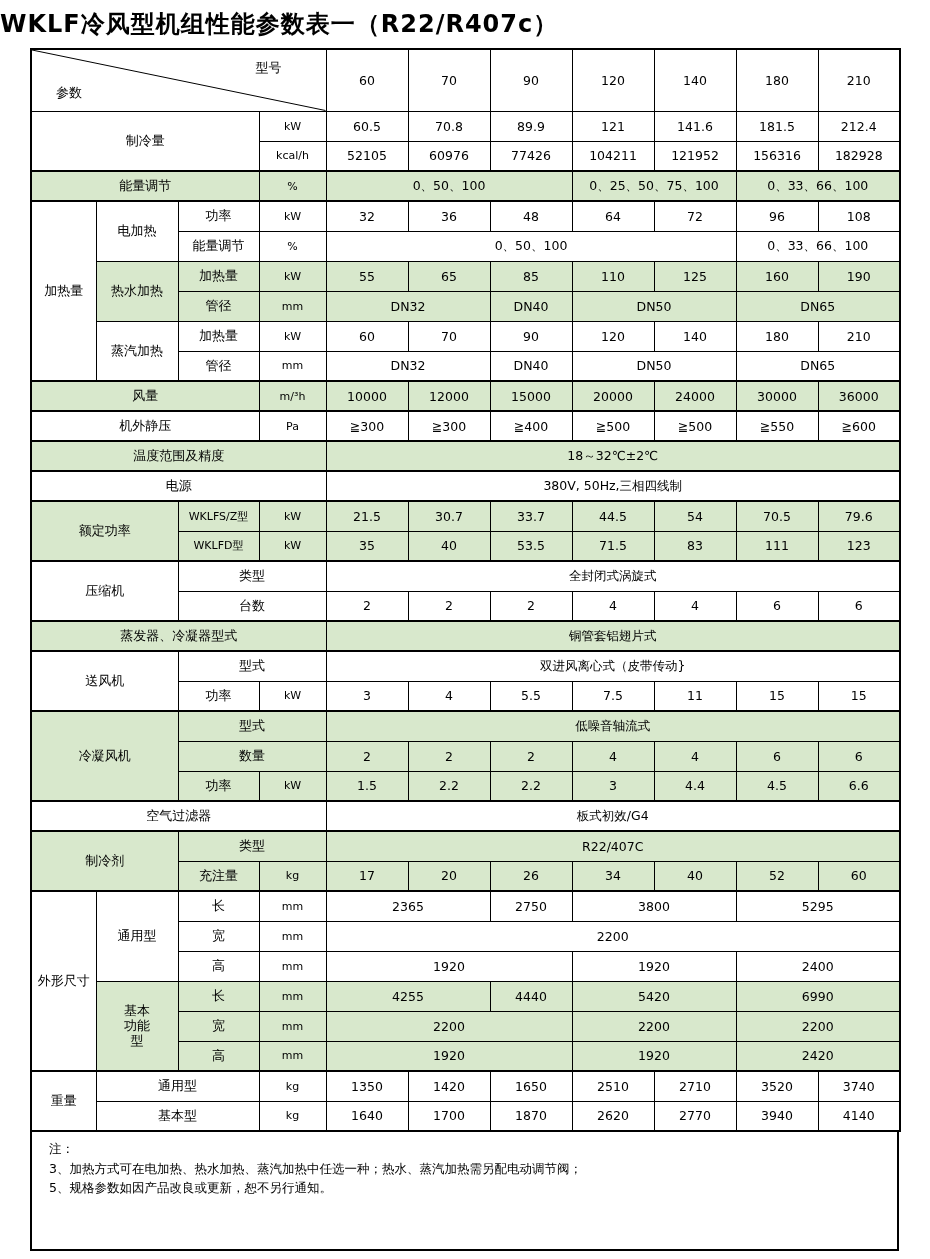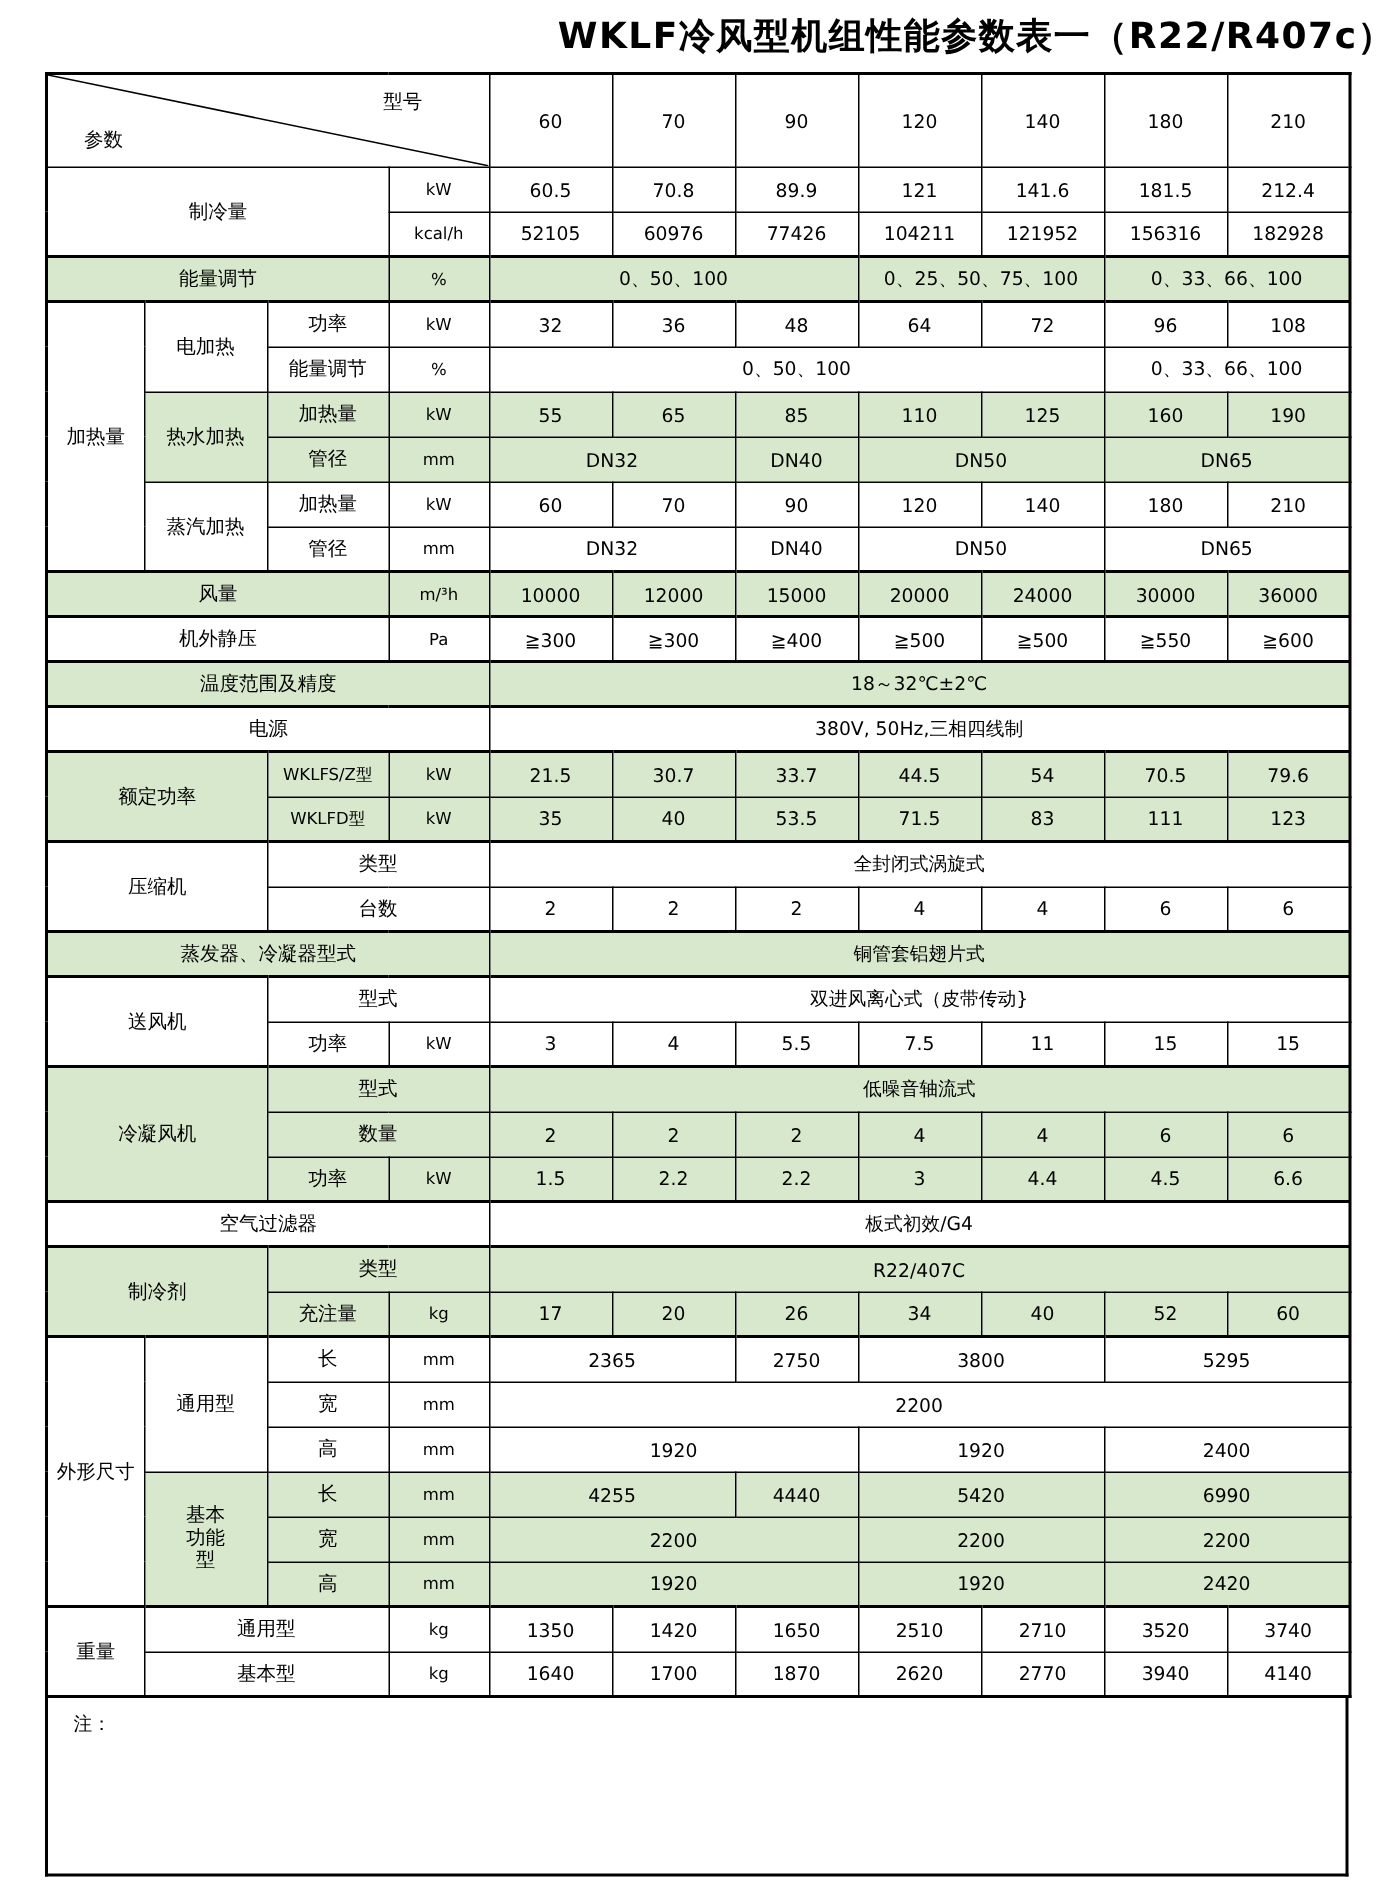--- a/index.html
+++ b/index.html
@@ -1,21 +1,21 @@
 <!DOCTYPE html>
 <html><head>
 <meta charset="utf-8">
 <style>
   html,body{margin:0;padding:0;}
   body{
     width:930px;height:1259px;background:#ffffff;position:relative;
     font-family:"DejaVu Sans","Liberation Sans",sans-serif;color:#000;
   }
   .title{
-    position:absolute;top:8px;left:0;width:930px;text-align:right;
+    position:absolute;top:8px;left:0;width:930px;text-align:left;
     font-size:24px;font-weight:bold;letter-spacing:1px;
   }
   .tbl-wrap{position:absolute;left:30px;top:48px;width:746px;}
   table.spec{
     border-collapse:collapse;table-layout:fixed;width:869px;
     border:2px solid #000;
   }
   table.spec td{
     border:1px solid #000;text-align:center;vertical-align:middle;
     padding:0 2px;overflow:hidden;
@@ -399,13 +399,15 @@
     <td class="val">2770</td>
     <td class="val">3940</td>
     <td class="val">4140</td>
   </tr>
 </tbody>
     </table>
 </div>
 
 <div class="notes">
   <div>注：</div>
+  <div>3、加热方式可在电加热、热水加热、蒸汽加热中任选一种；热水、蒸汽加热需另配电动调节阀；</div>
+  <div>5、规格参数如因产品改良或更新，恕不另行通知。</div>
 </div>
 
 </body></html>

